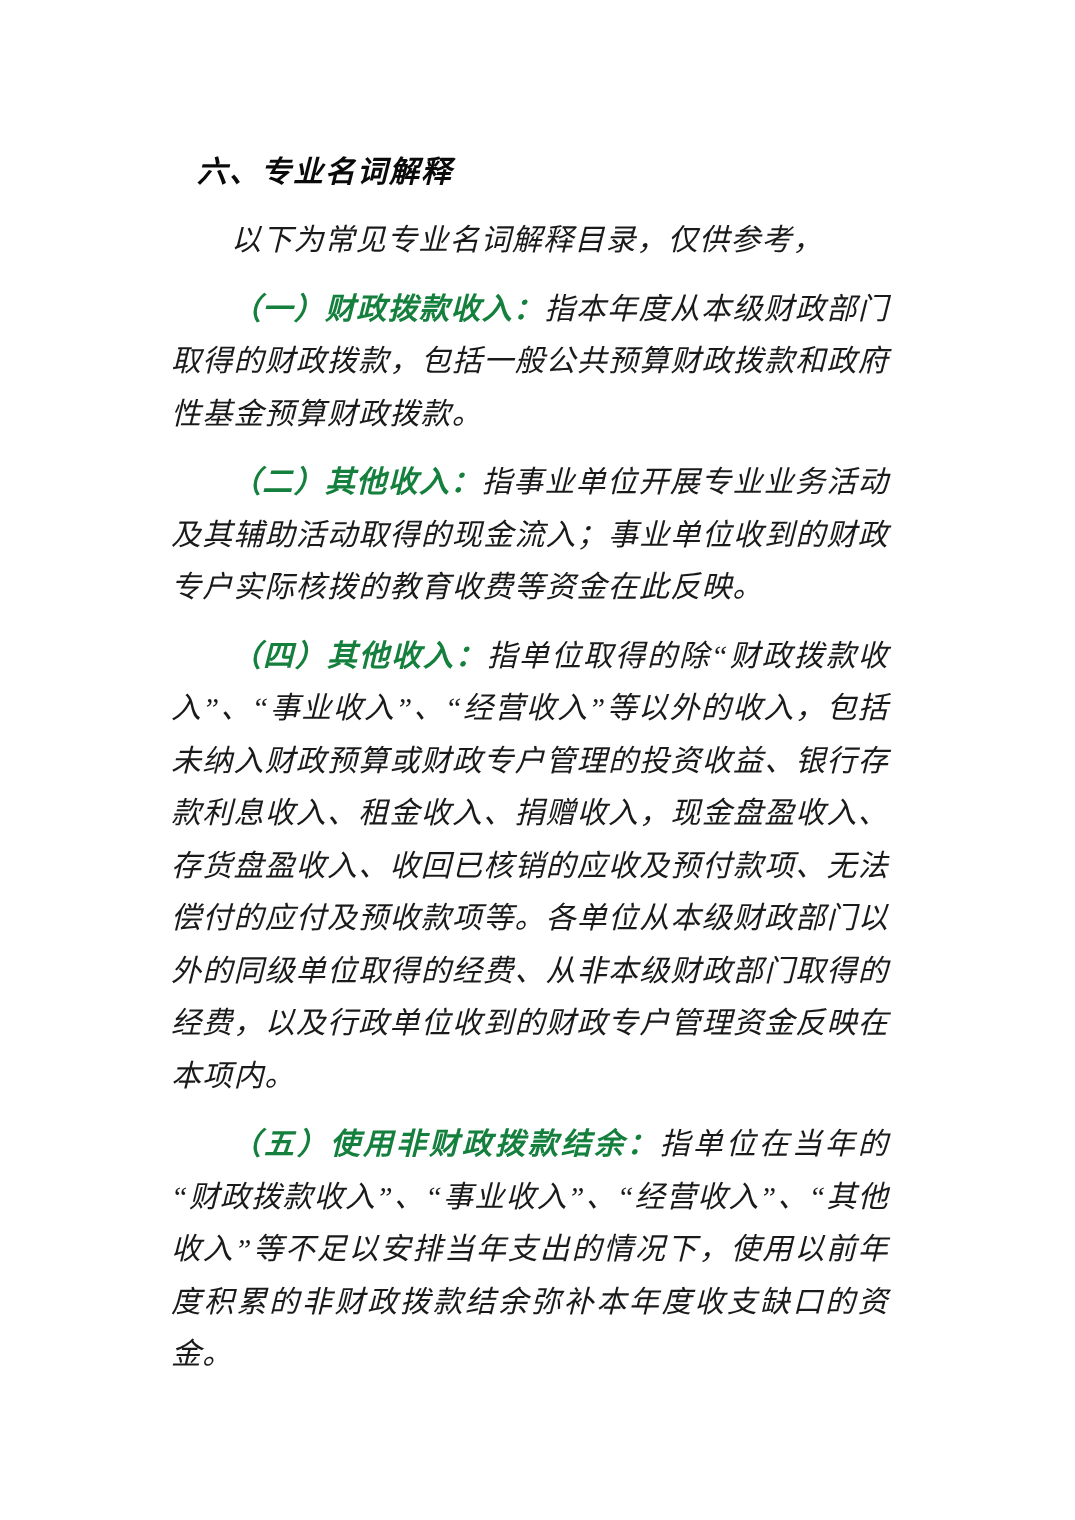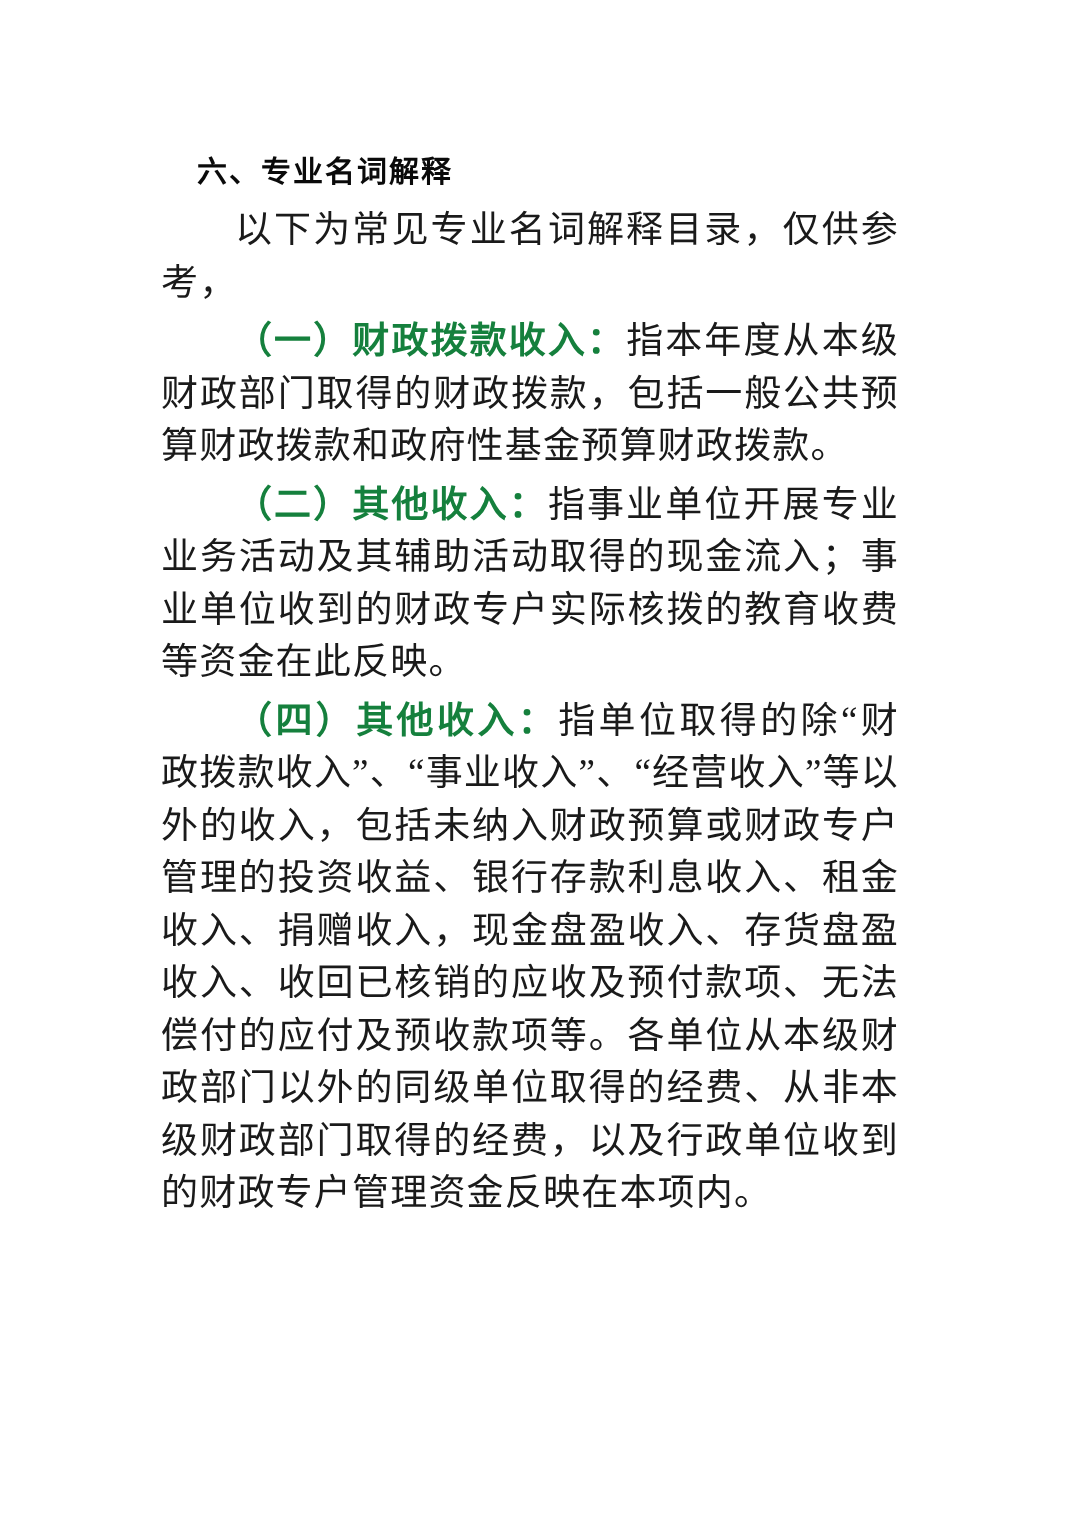--- a/index.html
+++ b/index.html
@@ -14,33 +14,34 @@
     color: #121212;
     overflow: hidden;
   }
   .page {
     position: relative;
     width: 1075px;
     height: 1520px;
     box-sizing: border-box;
     padding: 146px 170px 0 155px;
     background: #ffffff;
+    font-style: italic;
   }
   .section-heading {
     font-family: "DejaVu Sans", "Liberation Sans", sans-serif;
     font-weight: 700;
     font-size: 30px;
     line-height: 52px;
     margin: 0 0 0 42px;
     letter-spacing: 2px;
     color: #0a0a0a;
   }
   .para {
-    margin: 6px;
-    font-size: 37px;
+    margin: 16px;
+    font-size: 30px;
     line-height: 52.5px;
     letter-spacing: 1.2px;
     text-align: justify;
     text-indent: 2em;
     color: #1a1a1a;
   }
   .para .term-label {
     font-weight: 700;
     color: #15803d;
   }
@@ -65,16 +66,17 @@
 
   <p class="para">以下为常见专业名词解释目录，仅供参考，</p>
 
   <p class="para"><span class="term-label">（一）财政拨款收入：</span><span class="term-text">指本年度从本级财政部门取得的财政拨款，包括一般公共预算财政拨款和政府性基金预算财政拨款。</span></p>
 
   <p class="para"><span class="term-label">（二）其他收入：</span><span class="term-text">指事业单位开展专业业务活动及其辅助活动取得的现金流入；事业单位收到的财政专户实际核拨的教育收费等资金在此反映。</span></p>
 
 
   <p class="para"><span class="term-label">（四）其他收入：</span><span class="term-text">指单位取得的除“财政拨款收入”、“事业收入”、“经营收入”等以外的收入，包括未纳入财政预算或财政专户管理的投资收益、银行存款利息收入、租金收入、捐赠收入，现金盘盈收入、存货盘盈收入、收回已核销的应收及预付款项、无法偿付的应付及预收款项等。各单位从本级财政部门以外的同级单位取得的经费、从非本级财政部门取得的经费，以及行政单位收到的财政专户管理资金反映在本项内。</span></p>
 
+  <p class="para"><span class="term-label">（五）使用非财政拨款结余：</span><span class="term-text">指单位在当年的“财政拨款收入”、“事业收入”、“经营收入”、“其他收入”等不足以安排当年支出的情况下，使用以前年度积累的非财政拨款结余弥补本年度收支缺口的资金。</span></p>
 
 
 
 </div>
 
 </body></html>

